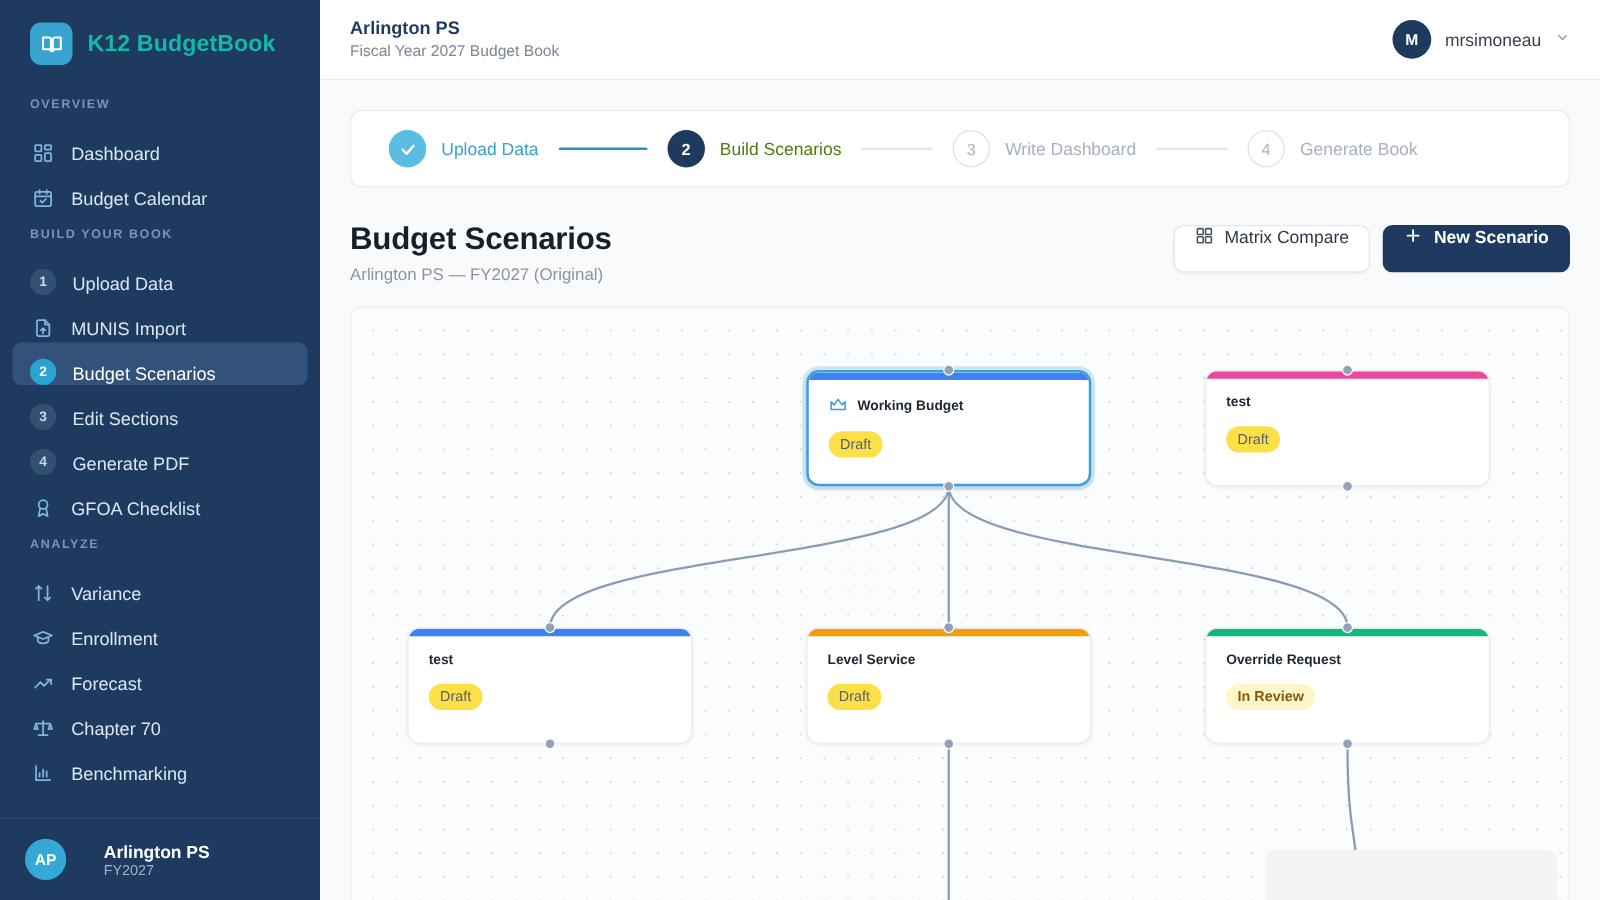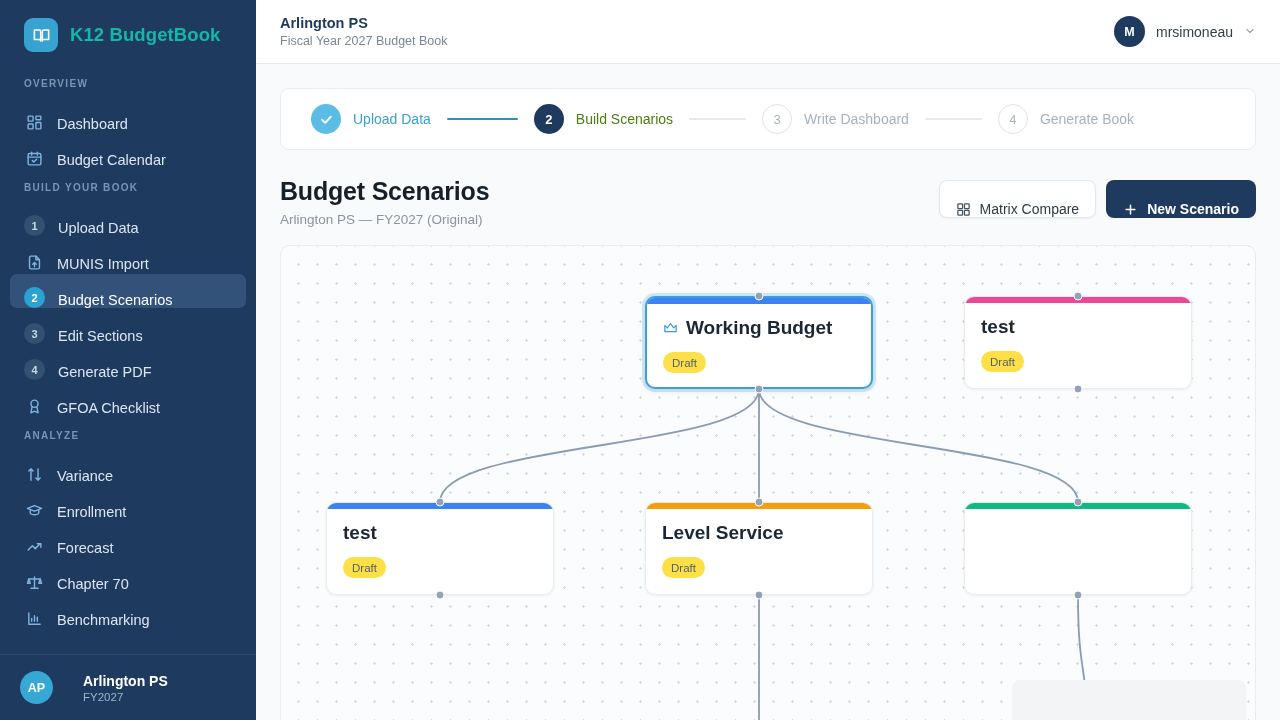--- a/index.html
+++ b/index.html
@@ -109,21 +109,21 @@
 
   
   .page-head {
     display: flex; align-items: flex-start; justify-content: space-between;
     padding: 27px 24px 0 24px;
   }
   .page-title { font-size: 25px; font-weight: bold; color: #15202b; letter-spacing: -.2px; }
   .page-sub { font-size: 13.5px; color: #8a95a1; margin-top: 6px; }
   .head-actions { display: flex; gap: 10px; align-items: center; margin-top: 3px; }
   .btn {
-    height: 38px; border-radius: 8px; display: inline-flex; align-items: flex-end;
+    height: 38px; border-radius: 8px; display: inline-flex; align-items: flex-start;
     gap: 9px; padding: 0 16px; font-size: 14px; cursor: pointer; border: 1px solid transparent;
     white-space: nowrap;
   }
   .btn-secondary { background: #fff; border-color: #e2e8ef; color: #2c3a48; box-shadow: 0 1px 2px rgba(16,24,40,.05); }
   .btn-primary { background: #1e3a5f; color: #fff; font-weight: bold; }
   .btn svg { display: block; }
 
   
   .canvas-wrap { padding: 18px 24px 0 24px; }
   .canvas {
@@ -143,21 +143,21 @@
     border: 1px solid #e9edf2;
     box-shadow: 0 1px 3px rgba(16,24,40,.07);
     overflow: hidden; cursor: pointer;
   }
   .node.selected {
     border: 2px solid #3b9fd8;
     box-shadow: 0 0 0 3px rgba(59,159,216,.22), 0 2px 6px rgba(16,24,40,.10);
   }
   .node-bar { height: 6px; width: 100%; }
   .node-body { padding: 13px 16px 0 16px; }
-  .node-title { font-size: 19px; font-weight: bold; color: #1b2733; display: flex; align-items: center; gap: 8px; }
+  .node-title { font-size: 11px; font-weight: bold; color: #1b2733; display: flex; align-items: center; gap: 8px; }
   .crown { color: #39a0d6; display: inline-flex; }
   .badge {
     display: inline-flex; align-items: center; height: 21px;
     padding: 0 9px; border-radius: 11px; font-size: 11.5px; margin-top: 13px;
   }
   .badge-draft { background: #fde047; color: #55606c; }
   .badge-review { background: #fdf6c8; color: #86580b; font-weight: bold; }
 
   .handle {
     position: absolute; width: 9px; height: 9px; border-radius: 50%;
@@ -435,20 +435,23 @@
             <div class="node" style="left: 364px; top: 256px;">
               <div class="node-bar" style="background:#f59e0b"></div>
               <div class="node-body"><div class="node-title">
                   <span>Level Service</span>
                 </div><span class="badge badge-draft">Draft</span></div>
             </div>
             <div class="handle" style="left: 478px; top: 256px;"></div>
             <div class="handle" style="left: 478px; top: 349px;"></div>
             <div class="node" style="left: 683px; top: 256px;">
               <div class="node-bar" style="background:#10b981"></div>
+              <div class="node-body"><div class="node-title">
+                  <span>Override Request</span>
+                </div><span class="badge badge-review">In Review</span></div>
             </div>
             <div class="handle" style="left: 797px; top: 256px;"></div>
             <div class="handle" style="left: 797px; top: 349px;"></div>
           </div>
       </div>
     </div>
 
   </section>
 </div>
 

